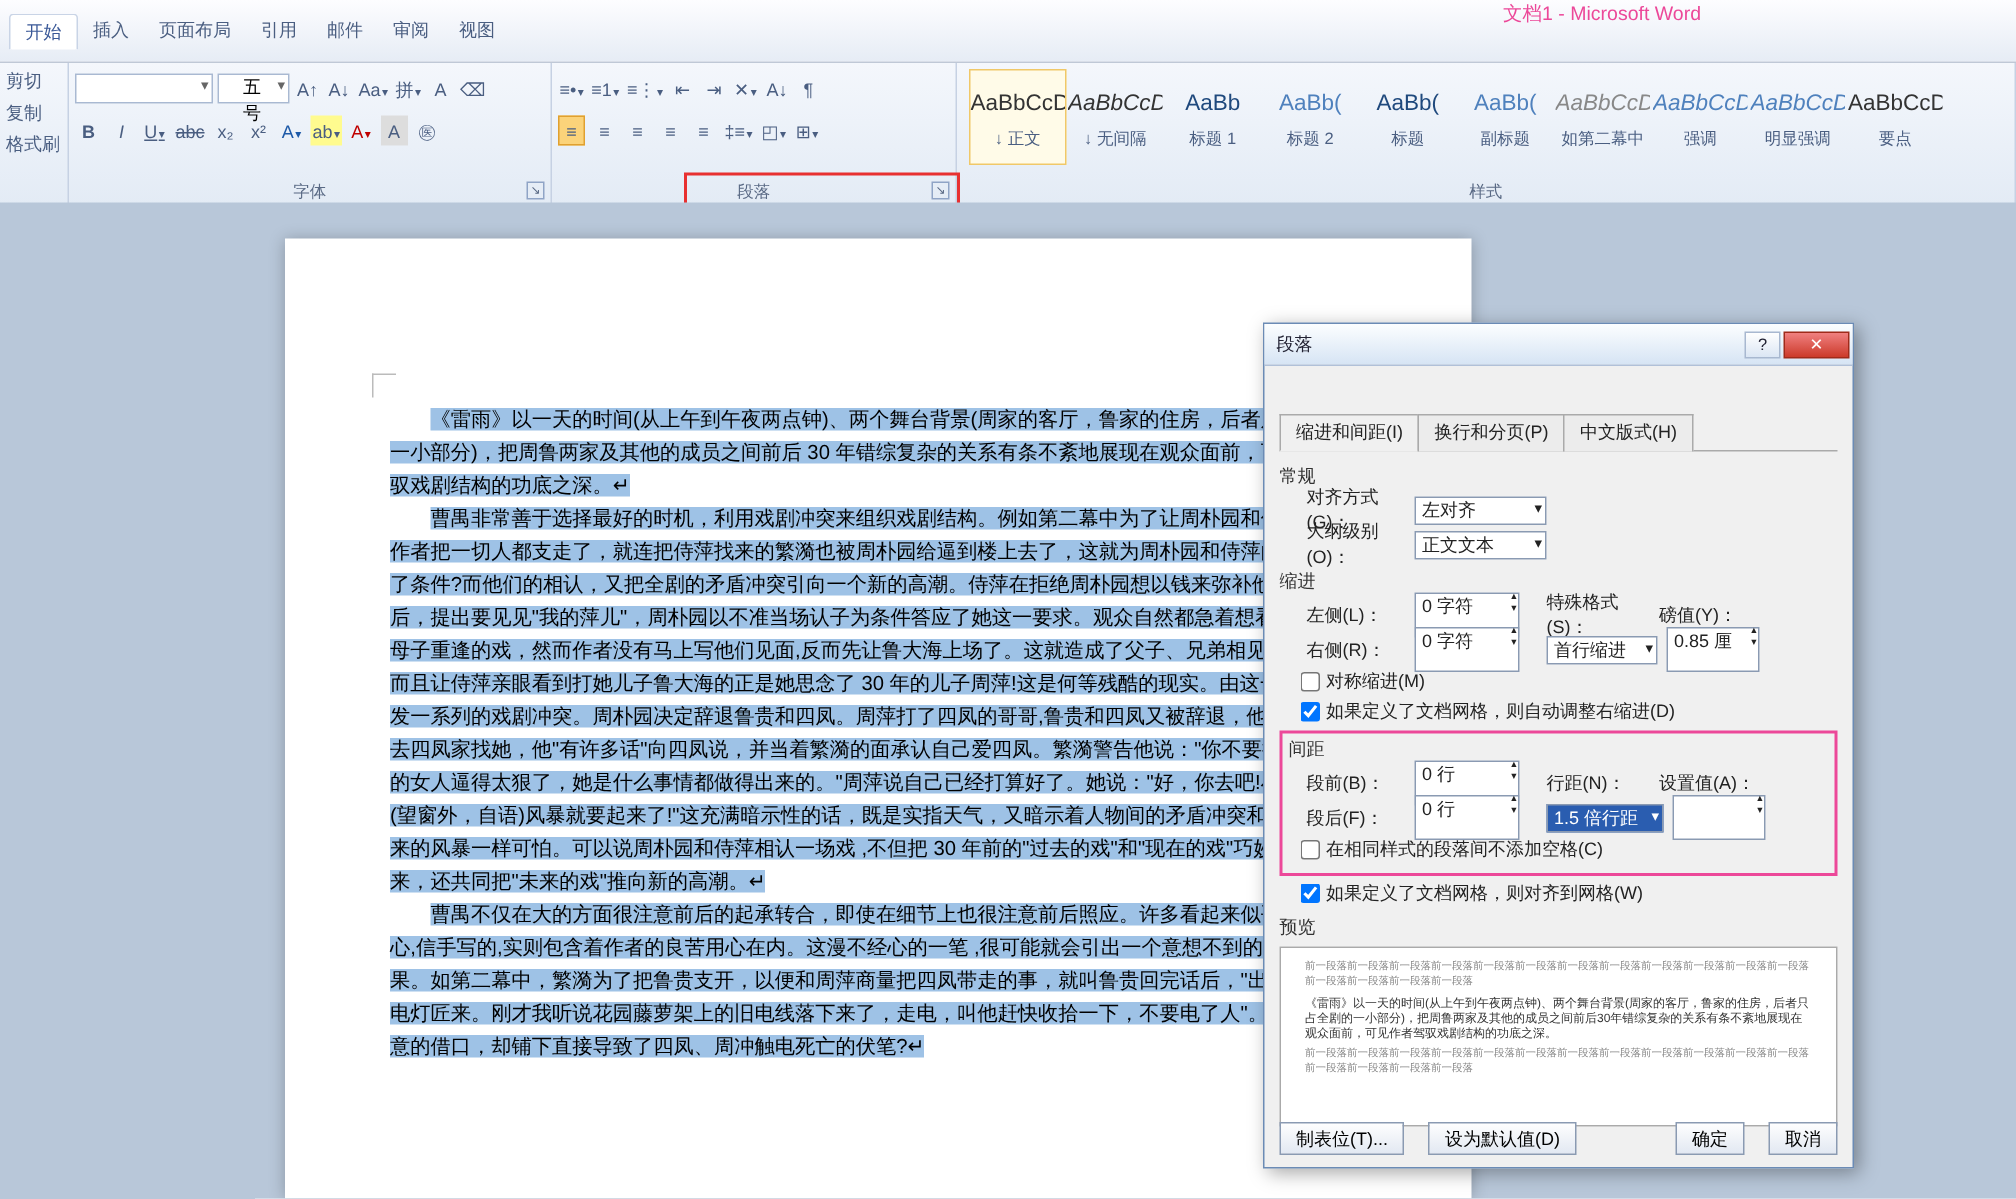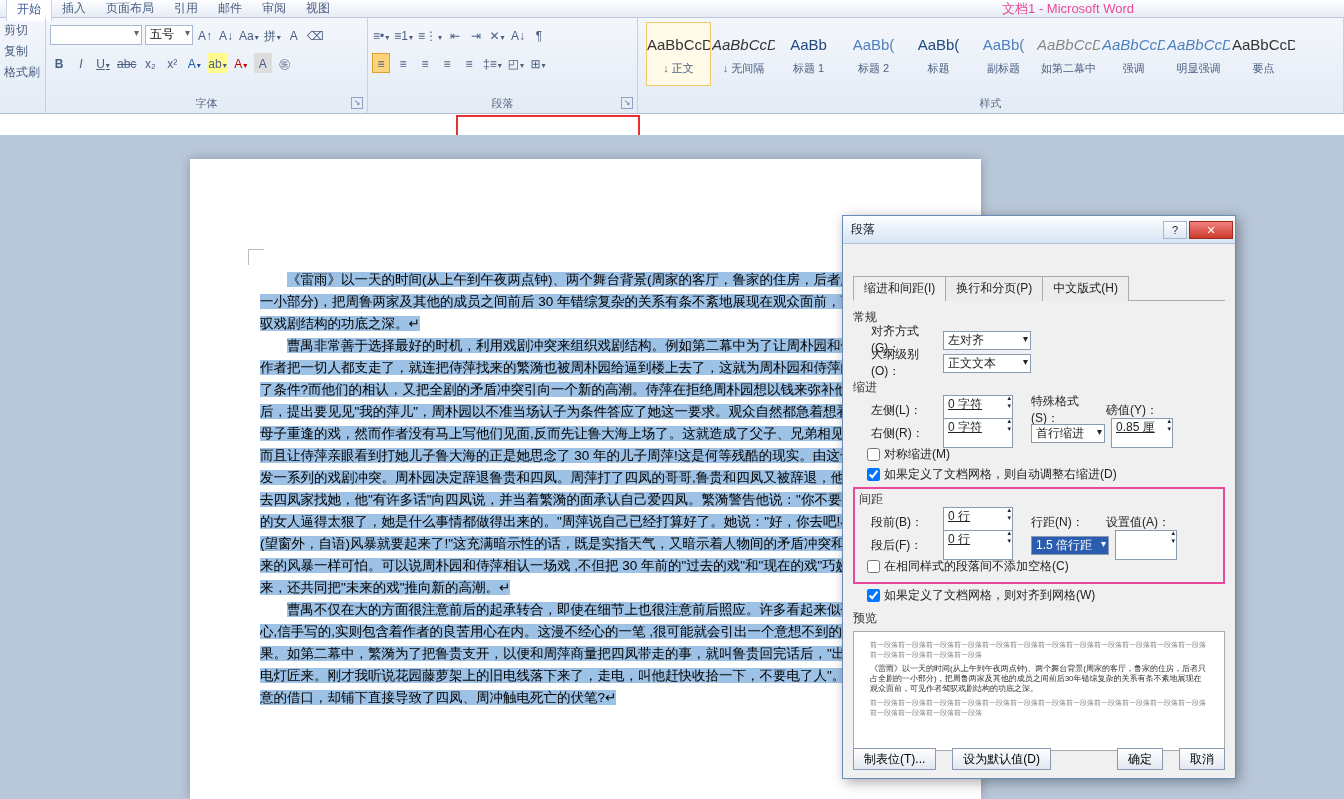--- a/index.html
+++ b/index.html
@@ -1,30 +1,30 @@
 <!DOCTYPE html>
 <html><head>
 <meta charset="utf-8">
 <style>
 * { margin:0; padding:0; box-sizing:border-box; font-family:"Microsoft YaHei","SimSun",sans-serif; }
 body { background:#fff; width:1344px; height:799px; overflow:hidden; position:relative; }
-.menubar { height:18px; background:linear-gradient(#fdfdff,#e6ecf5); border-bottom:1px solid #bfc8d6; display:flex; align-items:center; padding-left:6px; font-size:12px; color:#4a5e81; }
+.menubar { height:42px; background:linear-gradient(#fdfdff,#e6ecf5); border-bottom:1px solid #bfc8d6; display:flex; align-items:center; padding-left:6px; font-size:12px; color:#4a5e81; }
 .menubar .mitem { padding:3px 10px; cursor:pointer; }
 .menubar .mitem.active { background:#fff; border:1px solid #c9d4e6; border-bottom:none; border-radius:3px 3px 0 0; color:#3b5998; }
 .title-frag { position:absolute; top:0; right:210px; font-size:13px; color:#ec4899; }
 .ribbon { height:96px; background:linear-gradient(#f4f7fc,#e3ebf5); border-bottom:1px solid #b0bed5; display:flex; }
 .rgroup { border-right:1px solid #c6d1e3; padding:2px 4px 0; display:flex; flex-direction:column; position:relative; }
 .rgroup .label { position:absolute; bottom:2px; left:0; right:0; text-align:center; font-size:11px; color:#5a6a85; }
 .rgroup .launcher { position:absolute; bottom:4px; right:4px; width:12px; height:12px; border:1px solid #8fa4c6; font-size:8px; line-height:10px; text-align:center; color:#5a6a85; }
 .clip { width:46px; }
 .clip .btn { font-size:12px; color:#4a5e81; padding:2px 0; }
 .fontg { width:322px; }
 .row1 { display:flex; align-items:center; gap:3px; height:28px; padding-top:2px; }
 .row2 { display:flex; align-items:center; gap:4px; height:30px; }
-.combo { border:1px solid #a9b9d2; background:#fff; height:20px; font-size:12px; padding:0 14px 0 4px; position:relative; }
+.combo { border:1px solid #a9b9d2; background:#fff; height:20px; font-size:12px; padding:0 14px 0 16px; position:relative; }
 .combo::after { content:"▾"; position:absolute; right:2px; top:1px; font-size:10px; color:#666; }
 .tbtn { min-width:18px; height:20px; font-size:12px; color:#4a5e81; text-align:center; line-height:20px; border:1px solid transparent; }
 .tbtn.dd::after { content:"▾"; font-size:8px; margin-left:1px; }
 .b { font-weight:bold; } .i { font-style:italic; } .u { text-decoration:underline; }
 .parag { width:270px; }
 .styleg { flex:1; display:flex; flex-direction:column; }
 .styles-row { display:flex; gap:0; padding:2px 4px 0; height:72px; overflow:hidden; }
 .style-item { width:65px; height:64px; border:1px solid transparent; text-align:center; padding-top:6px; cursor:pointer; }
 .style-item.active { border:1px solid #f0c868; background:#fffbe8; }
 .style-item .prev { font-size:15px; color:#333; height:32px; line-height:32px; overflow:hidden; }
@@ -46,21 +46,21 @@
 .tabs { display:flex; border-bottom:1px solid #aaa; margin-bottom:8px; }
 .tab { padding:3px 10px; border:1px solid #aaa; border-bottom:none; background:#ececec; margin-right:-1px; font-size:12px; position:relative; top:1px;margin-top:25px; }
 .tab.active { background:#f0f0f0; border-bottom:1px solid #f0f0f0; }
 .section-head { font-size:12px; margin:6px 0 4px; color:#164; color:#333; }
 .frow { display:flex; align-items:center; margin:3px 0 3px 18px; height:20px; }
 .flab { width:72px; font-size:12px; }
 .flab2 { width:75px; font-size:12px; }
 .flab3 { width:68px; font-size:12px; }
 .sel-box { border:1px solid #8a9ab2; background:#fff; height:19px; font-size:12px; padding:0 16px 0 4px; position:relative; min-width:88px; }
 .sel-box::after { content:"▾"; position:absolute; right:2px; top:1px; font-size:10px; }
-.spin { border:1px solid #8a9ab2; background:#fff; height:30px; width:70px; font-size:12px; padding:0 14px 12px 4px; position:relative;text-decoration:underline; }
+.spin { border:1px solid #8a9ab2; background:#fff; height:30px; width:70px; font-size:12px; padding:0 14px 12px 4px; position:relative; }
 .spin::after { content:"▴\A▾"; white-space:pre; position:absolute; right:1px; top:-2px; font-size:7px; line-height:8px; }
 .chk { display:flex; align-items:center; margin:3px 0 3px 14px; font-size:12px; }
 .chk input { margin-right:4px; }
 .red-sec { border:2px solid #ec4899; padding:2px 4px 4px; margin-top:4px; }
 .line-sp-sel { background:#2a5db0; color:#fff; }
 .preview { margin-top:6px; }
 .prev-box { border:1px solid #aaa; background:#fff; height:120px; padding:8px 16px; font-size:7px; color:#888; line-height:10px; overflow:hidden; }
 .prev-box .pcenter { color:#333; font-size:8px; margin:4px 0; }
 .dlg-foot { position:absolute; bottom:8px; left:10px; right:10px; display:flex; gap:16px; }
 .dlg-foot .fbtn { height:22px; border:1px solid #8a9ab2; background:linear-gradient(#fefefe,#e2e8f2); font-size:12px; padding:0 10px; line-height:20px; }

